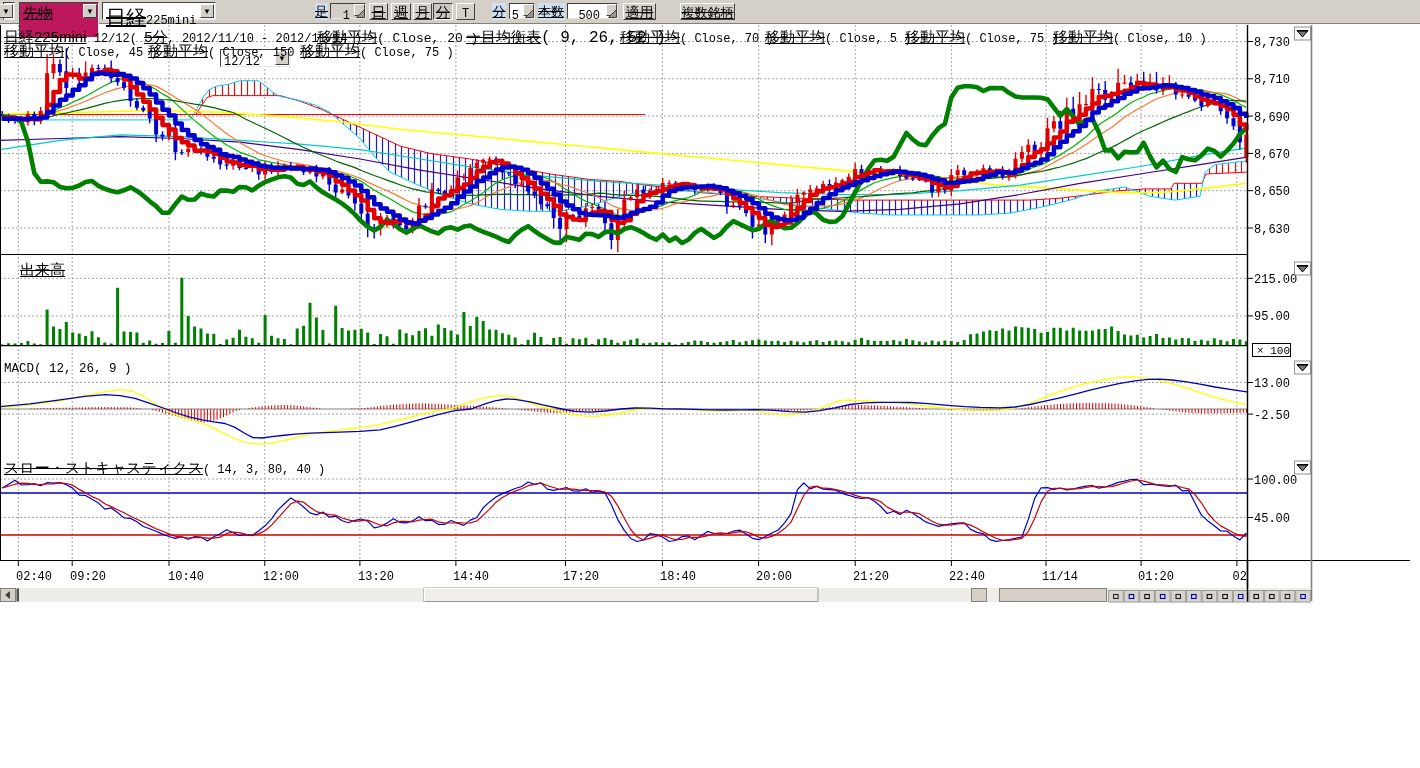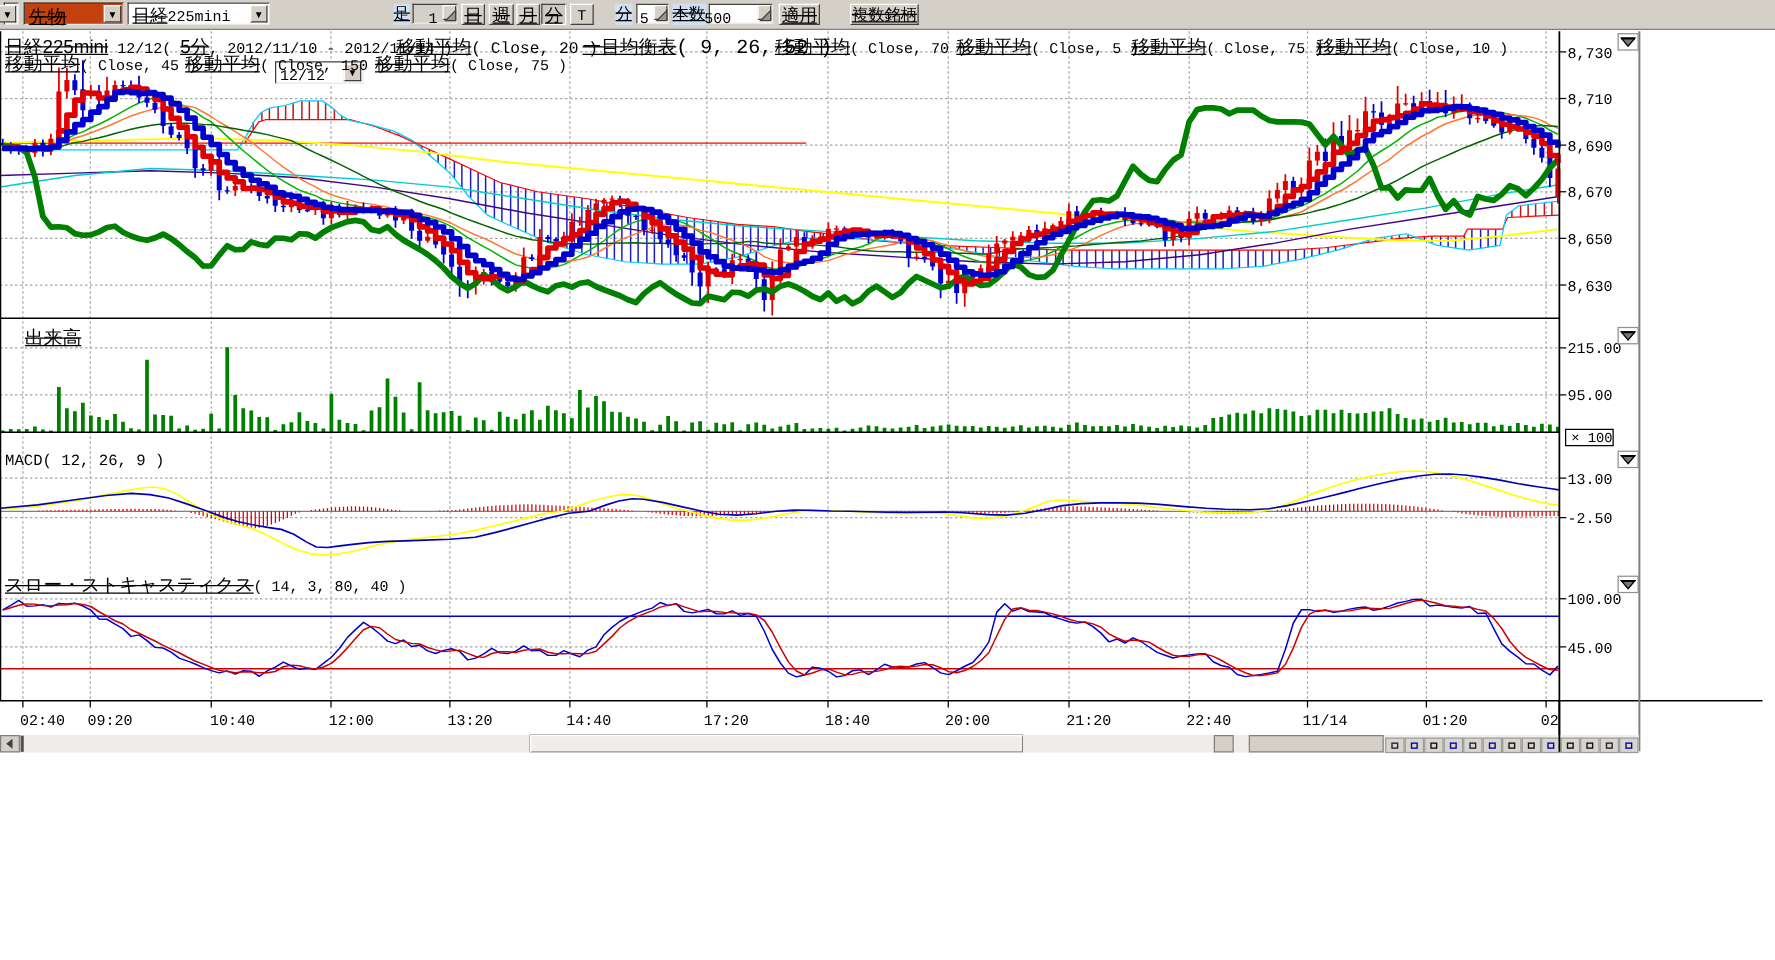--- a/index.html
+++ b/index.html
@@ -175,26 +175,26 @@
 <rect x="1285.2" y="594.5" width="4.5" height="4" fill="none" stroke="#223" stroke-width="1.1"></rect>
 <rect x="1295.8" y="590.5" width="14.6" height="11.5" fill="#d8d5ce" stroke="#9a9a9a" stroke-width="1"></rect>
 <rect x="1300.8" y="594.5" width="4.5" height="4" fill="none" stroke="#00a" stroke-width="1.1"></rect>
 <line x1="1247.5" y1="560" x2="1247.5" y2="601.5" stroke="#000" stroke-width="1.4"></line>
 </svg>
 <div style="position:absolute;left:0;top:0;width:1420px;height:24px;background:#d4d0c8;border-bottom:1px solid #808080">
     <div style="position:absolute;left:3px;top:2px;width:12px;height:18px;background:#fff;border:1px solid;border-color:#404040 #e8e8e8 #e8e8e8 #404040;">
       <div style="position:absolute;left:3px;top:1px;white-space:nowrap"></div>
       <div style="position:absolute;right:1px;top:1px;width:14px;height:14px;background:#d4d0c8;border:1px solid;border-color:#fff #404040 #404040 #fff;font-size:8px;text-align:center;line-height:13px">▼</div>
     </div>
-    <div style="position:absolute;left:19px;top:2px;width:80px;height:18px;background:#c2410c;border:1px solid;border-color:#404040 #e8e8e8 #e8e8e8 #404040;">
+    <div style="position:absolute;left:19px;top:2px;width:80px;height:36px;background:#be185d;border:1px solid;border-color:#404040 #e8e8e8 #e8e8e8 #404040;">
       <div style="position:absolute;left:3px;top:1px;white-space:nowrap"><span style="font-family:'Liberation Sans';font-size:15px;text-decoration:underline line-through">先物</span></div>
       <div style="position:absolute;right:1px;top:1px;width:14px;height:14px;background:#d4d0c8;border:1px solid;border-color:#fff #404040 #404040 #fff;font-size:8px;text-align:center;line-height:13px">▼</div>
     </div>
     <div style="position:absolute;left:102px;top:2px;width:114px;height:18px;background:#fff;border:1px solid;border-color:#404040 #e8e8e8 #e8e8e8 #404040;">
-      <div style="position:absolute;left:3px;top:1px;white-space:nowrap"><span style="font-family:Liberation Mono, monospace;font-size:14px;text-decoration:underline line-through">日経</span><span style="font-family:'Liberation Mono';font-size:12px">225mini</span></div>
+      <div style="position:absolute;left:3px;top:1px;white-space:nowrap"><span style="font-family:Liberation Sans, sans-serif;font-size:20px;text-decoration:underline line-through">日経</span><span style="font-family:'Liberation Mono';font-size:12px">225mini</span></div>
       <div style="position:absolute;right:1px;top:1px;width:14px;height:14px;background:#d4d0c8;border:1px solid;border-color:#fff #404040 #404040 #fff;font-size:8px;text-align:center;line-height:13px">▼</div>
     </div>
     <div style="position:absolute;left:220px;top:2px;width:71px;height:18px;background:#fff;border:1px solid;border-color:#404040 #e8e8e8 #e8e8e8 #404040;margin-top:47px;">
       <div style="position:absolute;left:3px;top:1px;white-space:nowrap"><span style="font-family:'Liberation Mono';font-size:12px">12/12</span></div>
       <div style="position:absolute;right:1px;top:1px;width:14px;height:14px;background:#d4d0c8;border:1px solid;border-color:#fff #404040 #404040 #fff;font-size:8px;text-align:center;line-height:13px">▼</div>
     </div>
     <div style="position:absolute;left:315px;top:3px;width:13px;height:17px;background:#cfe0f2;text-align:center;line-height:16px;white-space:nowrap"><span style="font-family:'Liberation Sans';font-size:13px;text-decoration:underline line-through">足</span></div>
     <div style="position:absolute;left:330px;top:3px;width:36px;height:16px;background:#d4d0c8;border:1px solid;border-color:#404040 #e8e8e8 #e8e8e8 #404040;">
       <div style="position:absolute;right:15px;top:1px"><span style="font-family:'Liberation Mono';font-size:12px">1</span></div>
       <div style="position:absolute;right:0px;top:0px;width:11px;height:12px;background:#d4d0c8;border:1px solid;border-color:#fff #404040 #404040 #fff"><svg width="11" height="12">
@@ -208,21 +208,21 @@
     <div style="position:absolute;left:456px;top:3px;width:19px;height:17px;background:#d4d0c8;border:1px solid;border-color:#fff #404040 #404040 #fff;text-align:center;line-height:16px;white-space:nowrap"><span style="font-family:'Liberation Mono';font-size:12px">T</span></div>
     <div style="position:absolute;left:492px;top:3px;width:14px;height:17px;background:#cfe0f2;text-align:center;line-height:16px;white-space:nowrap"><span style="font-family:'Liberation Sans';font-size:13px;text-decoration:underline line-through">分</span></div>
     <div style="position:absolute;left:509px;top:3px;width:26px;height:16px;background:#fff;border:1px solid;border-color:#404040 #e8e8e8 #e8e8e8 #404040;">
       <div style="position:absolute;right:15px;top:1px"><span style="font-family:'Liberation Mono';font-size:12px">5</span></div>
       <div style="position:absolute;right:0px;top:0px;width:11px;height:12px;background:#d4d0c8;border:1px solid;border-color:#fff #404040 #404040 #fff"><svg width="11" height="12">
           <path d="M1.5 10.5L9.5 2.5 9.5 10.5z" fill="#9a968e" stroke="#404040" stroke-width="1"></path>
         </svg></div>
     </div>
     <div style="position:absolute;left:538px;top:3px;width:27px;height:17px;background:#cfe0f2;text-align:left;line-height:16px;white-space:nowrap"><span style="font-family:'Liberation Sans';font-size:13px;text-decoration:underline line-through">本数</span></div>
     <div style="position:absolute;left:567px;top:3px;width:51px;height:16px;background:#fff;border:1px solid;border-color:#404040 #e8e8e8 #e8e8e8 #404040;">
-      <div style="position:absolute;right:32px;top:1px"><span style="font-family:'Liberation Mono';font-size:12px">500</span></div>
+      <div style="position:absolute;right:17px;top:1px"><span style="font-family:'Liberation Mono';font-size:12px">500</span></div>
       <div style="position:absolute;right:0px;top:0px;width:11px;height:12px;background:#d4d0c8;border:1px solid;border-color:#fff #404040 #404040 #fff"><svg width="11" height="12">
           <path d="M1.5 10.5L9.5 2.5 9.5 10.5z" fill="#9a968e" stroke="#404040" stroke-width="1"></path>
         </svg></div>
     </div>
     <div style="position:absolute;left:623px;top:3px;width:33px;height:17px;background:#d4d0c8;border:1px solid;border-color:#fff #404040 #404040 #fff;text-align:center;line-height:16px;white-space:nowrap"><span style="font-family:'Liberation Sans';font-size:14px;text-decoration:underline line-through">適用</span></div>
     <div style="position:absolute;left:680px;top:3px;width:55px;height:17px;background:#d4d0c8;border:1px solid;border-color:#fff #404040 #404040 #fff;text-align:center;line-height:16px;white-space:nowrap"><span style="font-family:'Liberation Sans';font-size:13px;text-decoration:underline line-through">複数銘柄</span></div>
   </div>
 <div style="position:absolute;left:4px;top:28px;white-space:nowrap"><span style="font-family:'Liberation Sans';font-size:15px;text-decoration:underline line-through">日経225mini</span><span style="font-family:'Liberation Mono';font-size:12px"> 12/12( </span><span style="font-family:'Liberation Sans';font-size:15px;text-decoration:underline line-through">5分</span><span style="font-family:'Liberation Mono';font-size:12px">, 2012/11/10 - 2012/11/14 )</span></div>
 <div style="position:absolute;left:317px;top:28px;white-space:nowrap"><span style="font-family:'Liberation Sans';font-size:15px;text-decoration:underline line-through">移動平均</span><span style="font-family:'Liberation Mono';font-size:13px">( Close, 20 )</span></div>
 <div style="position:absolute;left:466px;top:28px;white-space:nowrap"><span style="font-family:'Liberation Sans';font-size:15px;text-decoration:underline line-through">一目均衡表</span><span style="font-family:'Liberation Mono';font-size:16px">( 9, 26, 52 )</span></div>

